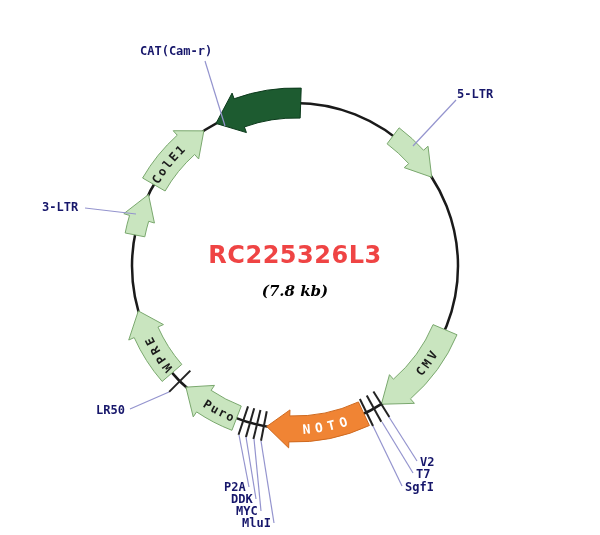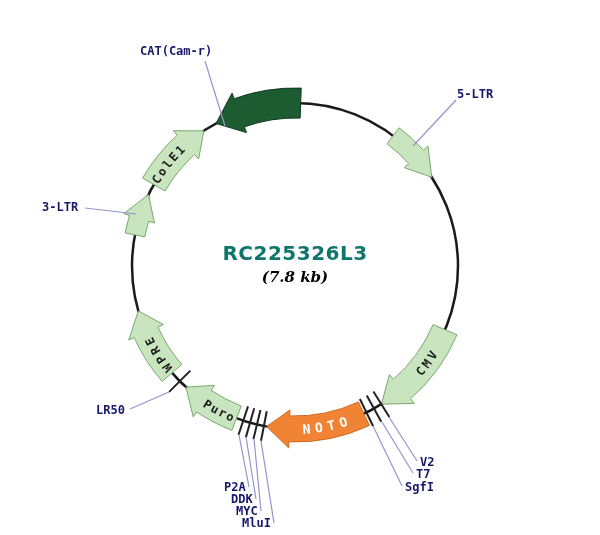--- a/index.html
+++ b/index.html
@@ -1,24 +1,24 @@
 <!DOCTYPE html>
 <html><head>
 <meta charset="utf-8">
 <style>
   html,body{margin:0;padding:0;background:#ffffff;}
   .stage{position:relative;width:600px;height:535px;background:#ffffff;overflow:hidden;
          font-family:"DejaVu Sans", sans-serif;}
   .stage svg{position:absolute;left:0;top:0;}
   .center-labels{position:absolute;left:295px;top:241px;transform:translateX(-50%);
                  text-align:center;pointer-events:none;}
-  .plasmid-name{font-family:"DejaVu Sans", sans-serif;font-weight:bold;font-size:20px;
-                color:#0f766e;letter-spacing:0.5px;white-space:nowrap;}
+  .plasmid-name{font-family:"DejaVu Sans", sans-serif;font-weight:bold;font-size:24px;
+                color:#ef4444;letter-spacing:0.5px;white-space:nowrap;}
   .plasmid-size{font-family:"DejaVu Serif", serif;font-style:italic;font-weight:bold;
-                font-size:15px;color:#000000;margin-top:3px;white-space:nowrap;}
+                font-size:15px;color:#000000;margin-top:13px;white-space:nowrap;}
 </style>
 </head>
 <body>
 
 <div class="stage">
   <svg id="plasmid-svg" width="600" height="535" viewBox="0 0 600 535">
       <circle cx="295" cy="266" r="163" fill="none" stroke="#1a1a1a" stroke-width="2.5"></circle>
       <path d="M 301.2121104130451 88.10843279060094 A 178 178 0 0 0 234.12041448803097 98.73471350010831 L 232.068293628077 93.09655777539285 L 215.9760318998471 123.43698773627847 L 246.43313964775507 132.563647848401 L 244.38101878780105 126.92549212368556 A 148 148 0 0 1 300.1651255119701 118.09015760117381 Z" fill="#1d5b30" stroke="#0c3a1c" stroke-width="1"></path>
       <path d="M 399.1139990053043 127.83605676181833 A 173 173 0 0 1 423.5640548075892 150.24040509991752 L 428.0229237604536 146.22562146176438 L 431.7033025751041 177.22383729255057 L 404.24228934517697 167.63780086524784 L 408.7011582980413 163.6230172270947 A 153 153 0 0 0 387.0776985422634 143.8087669627642 Z" fill="#c9e5bf" stroke="#7aa86e" stroke-width="1"></path>
       <path d="M 457.0088542076295 334.76867861411216 A 176 176 0 0 1 410.4663891023293 398.8288861192079 L 414.4027432762723 403.35714360054453 L 381.3768400700124 404.23183967349746 L 389.47250017463307 374.6781795520792 L 393.4088543485761 379.2064370334158 A 150 150 0 0 0 433.075728017866 324.60966927339103 Z" fill="#c9e5bf" stroke="#7aa86e" stroke-width="1"></path>

